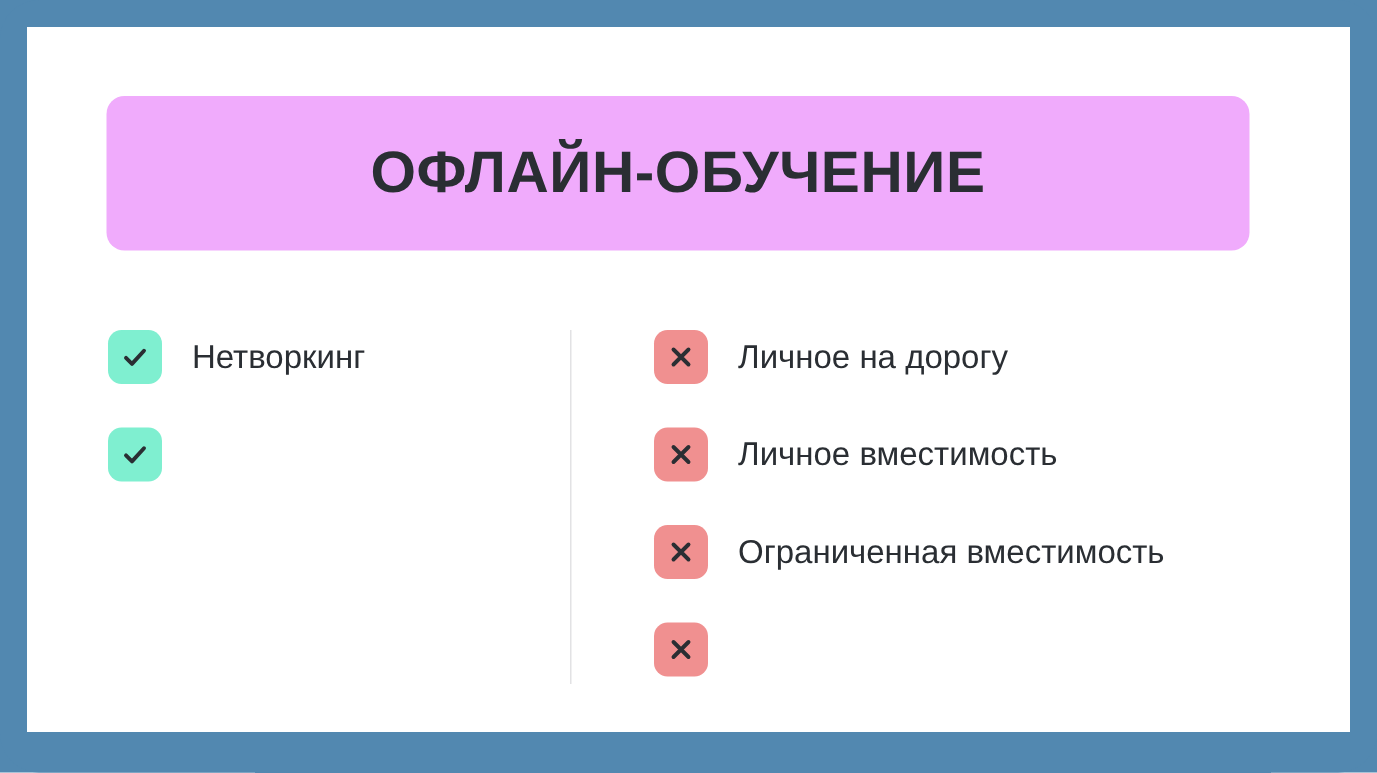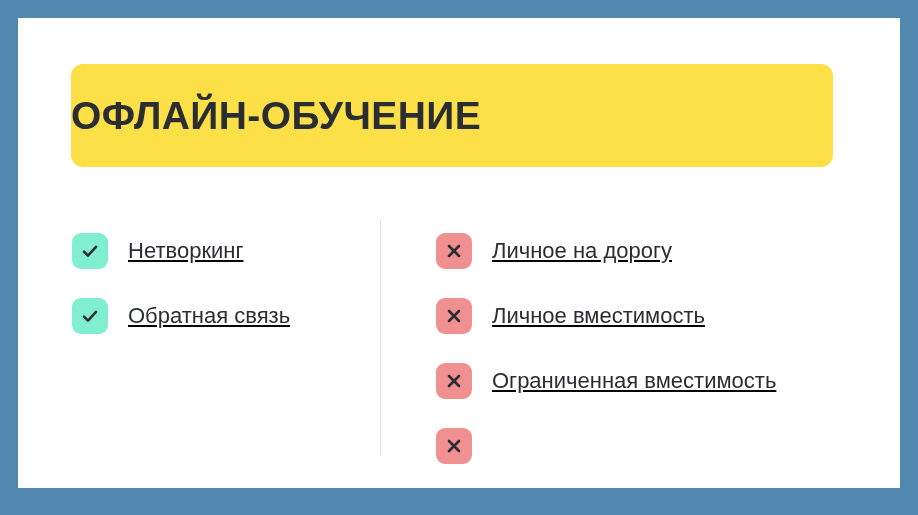--- a/index.html
+++ b/index.html
@@ -37,24 +37,25 @@
     box-sizing: border-box;
   }
 
   
   .banner {
     position: absolute;
     left: 53px;
     top: 46px;
     width: 762px;
     height: 103px;
-    background: #fde047;
+    background: #f0abfc;
     border-radius: 12px;
     display: flex;
     align-items: center;
+    justify-content: center;
     box-sizing: border-box;
   }
   .banner-title {
     font-size: 39px;
     font-weight: bold;
     color: #2a2e33;
     letter-spacing: 0.4px;
     line-height: 1;
     white-space: nowrap;
   }
@@ -63,22 +64,21 @@
   .columns {
     position: absolute;
     left: 0;
     top: 184px;
     width: 882px;
     height: 276px;
   }
 
   .col {
     position: absolute;
-    top: 16px;
-    text-decoration: underline;
+    top: 3px;
   }
   .col-left  { left: 54px;  width: 300px; }
   .col-right { left: 418px; width: 450px; }
 
   
   .divider {
     position: absolute;
     left: 362px;
     top: 18px;
     width: 1px;
@@ -141,21 +141,20 @@
           </span>
           <span class="item-label">Нетворкинг</span>
         </div>
 
         <div class="item">
           <span class="icon-box pos">
             <svg width="20" height="20" viewBox="0 0 20 20" aria-hidden="true">
               <path d="M4 10.6 L8 14.6 L16 5.8" fill="none" stroke="#2a2e33" stroke-width="2.6" stroke-linecap="round" stroke-linejoin="round"></path>
             </svg>
           </span>
-          <span class="item-label">Обратная связь</span>
         </div>
 
       </div>
 
       <div class="col col-right">
 
         <div class="item">
           <span class="icon-box neg">
             <svg width="20" height="20" viewBox="0 0 20 20" aria-hidden="true">
               <path d="M5 5 L15 15 M15 5 L5 15" fill="none" stroke="#2a2e33" stroke-width="2.6" stroke-linecap="round"></path>

